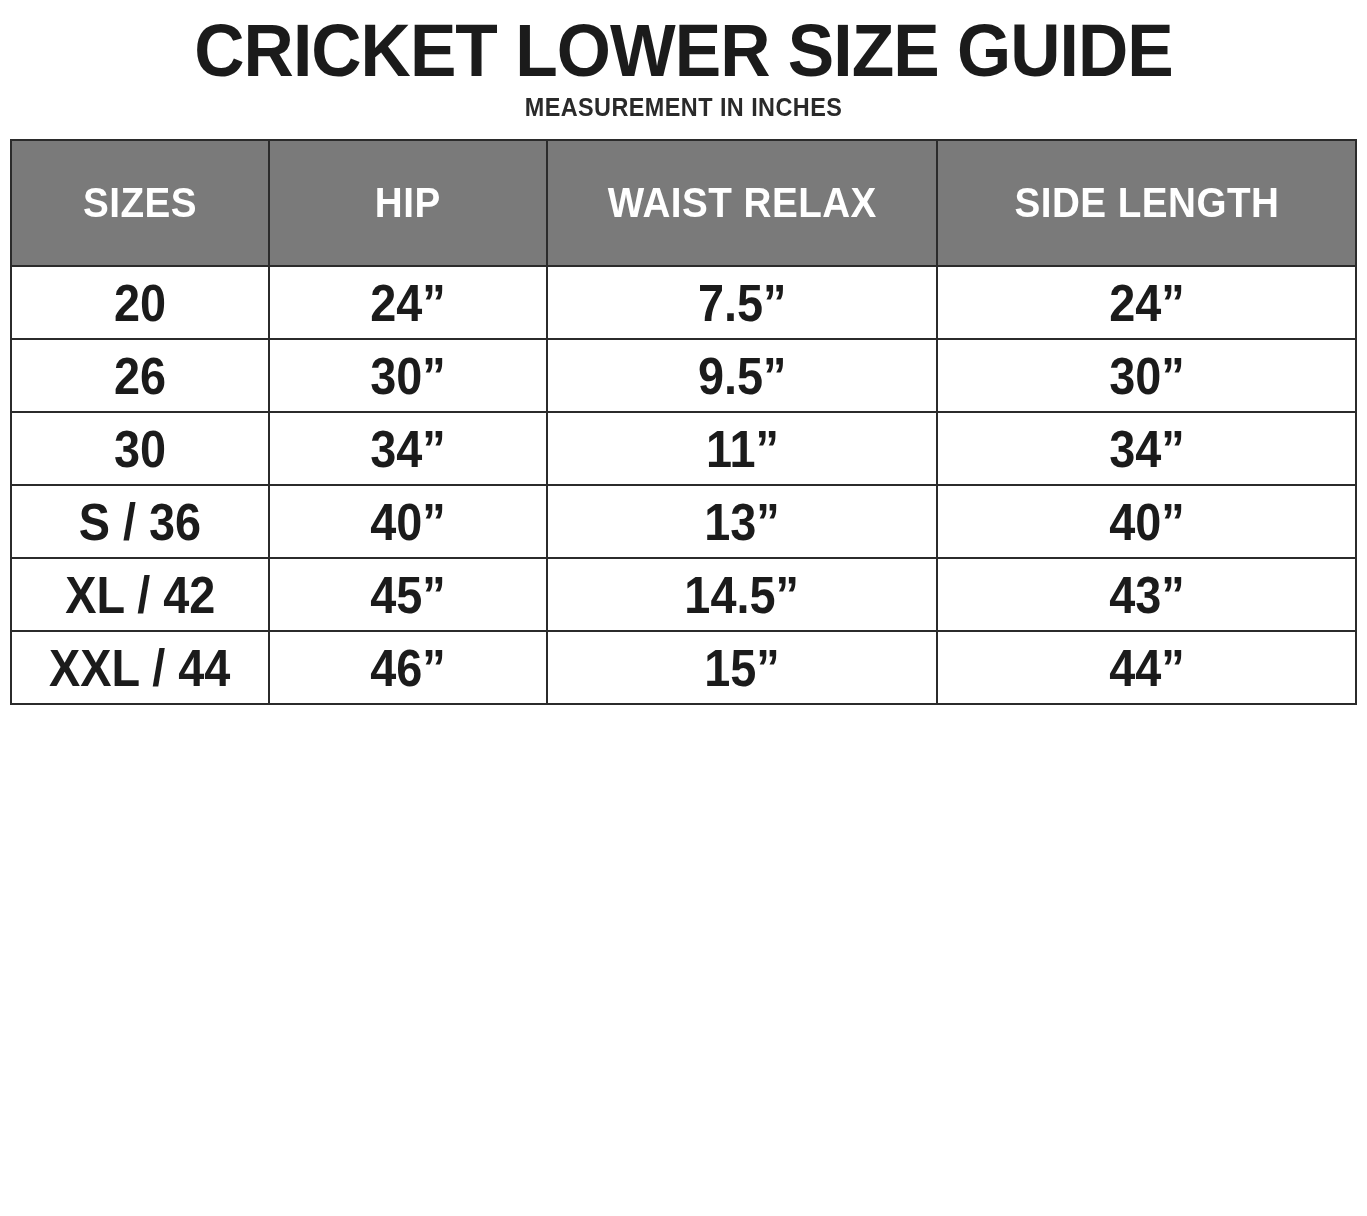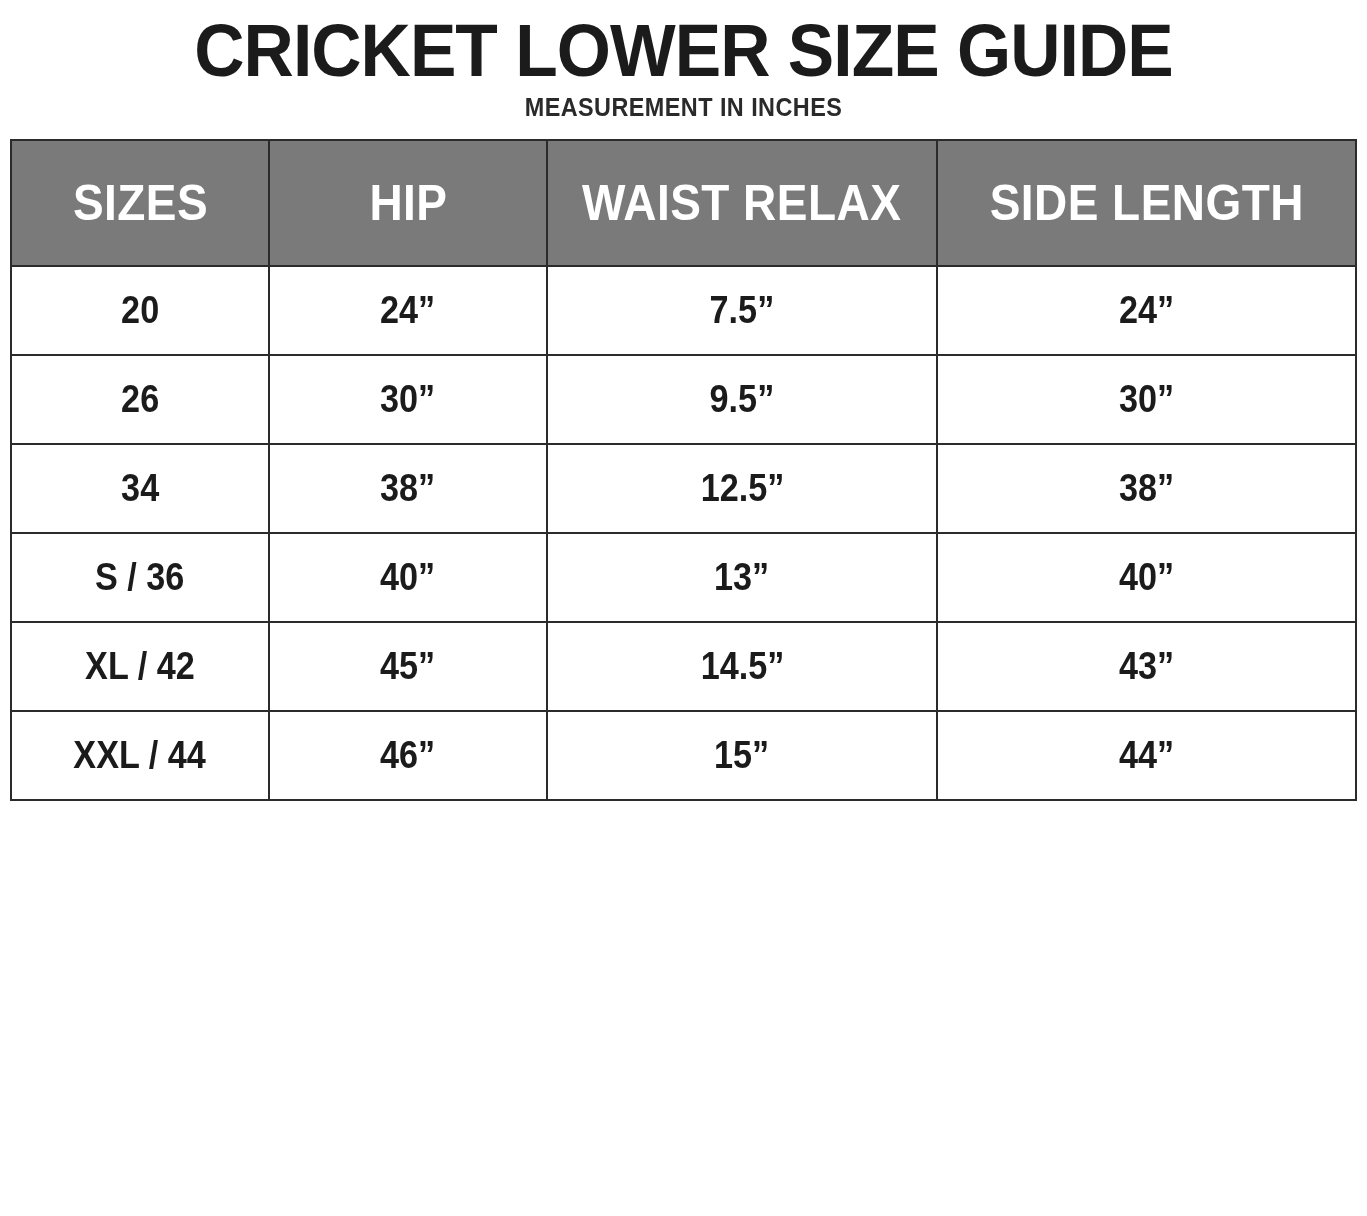--- a/index.html
+++ b/index.html
@@ -58,33 +58,33 @@
   table.size-table td {
     border: 2px solid #2b2b2b;
     text-align: center;
     font-family: "Liberation Sans", sans-serif;
     font-weight: bold;
     color: #1b1b1b;
   }
   table.size-table thead th {
     background: #7a7a7a;
     color: #ffffff;
-    font-size: 50px;
+    font-size: 42px;
     height: 122px;
     letter-spacing: 0.5px;
     transform: none;
   }
   table.size-table thead th span {
     display: inline-block;
     transform: scaleX(0.92);
   }
   table.size-table tbody td {
-    font-size: 38px;
+    font-size: 52px;
     height: 71px;
-    padding: 8px;
+    padding: 0;
   }
   table.size-table tbody td span {
     display: inline-block;
     transform: scaleX(0.9);
   }
   col.c1 { width: 258px; }
   col.c2 { width: 278px; }
   col.c3 { width: 390px; }
   col.c4 { width: 419px; }
 </style>
@@ -120,24 +120,24 @@
         <td><span>7.5”</span></td>
         <td><span>24”</span></td>
       </tr>
       <tr>
         <td><span>26</span></td>
         <td><span>30”</span></td>
         <td><span>9.5”</span></td>
         <td><span>30”</span></td>
       </tr>
       <tr>
-        <td><span>34</span></td>
-        <td><span>38”</span></td>
-        <td><span>12.5”</span></td>
-        <td><span>38”</span></td>
+        <td><span>30</span></td>
+        <td><span>34”</span></td>
+        <td><span>11”</span></td>
+        <td><span>34”</span></td>
       </tr>
       <tr>
         <td><span>S / 36</span></td>
         <td><span>40”</span></td>
         <td><span>13”</span></td>
         <td><span>40”</span></td>
       </tr>
       <tr>
         <td><span>XL / 42</span></td>
         <td><span>45”</span></td>

